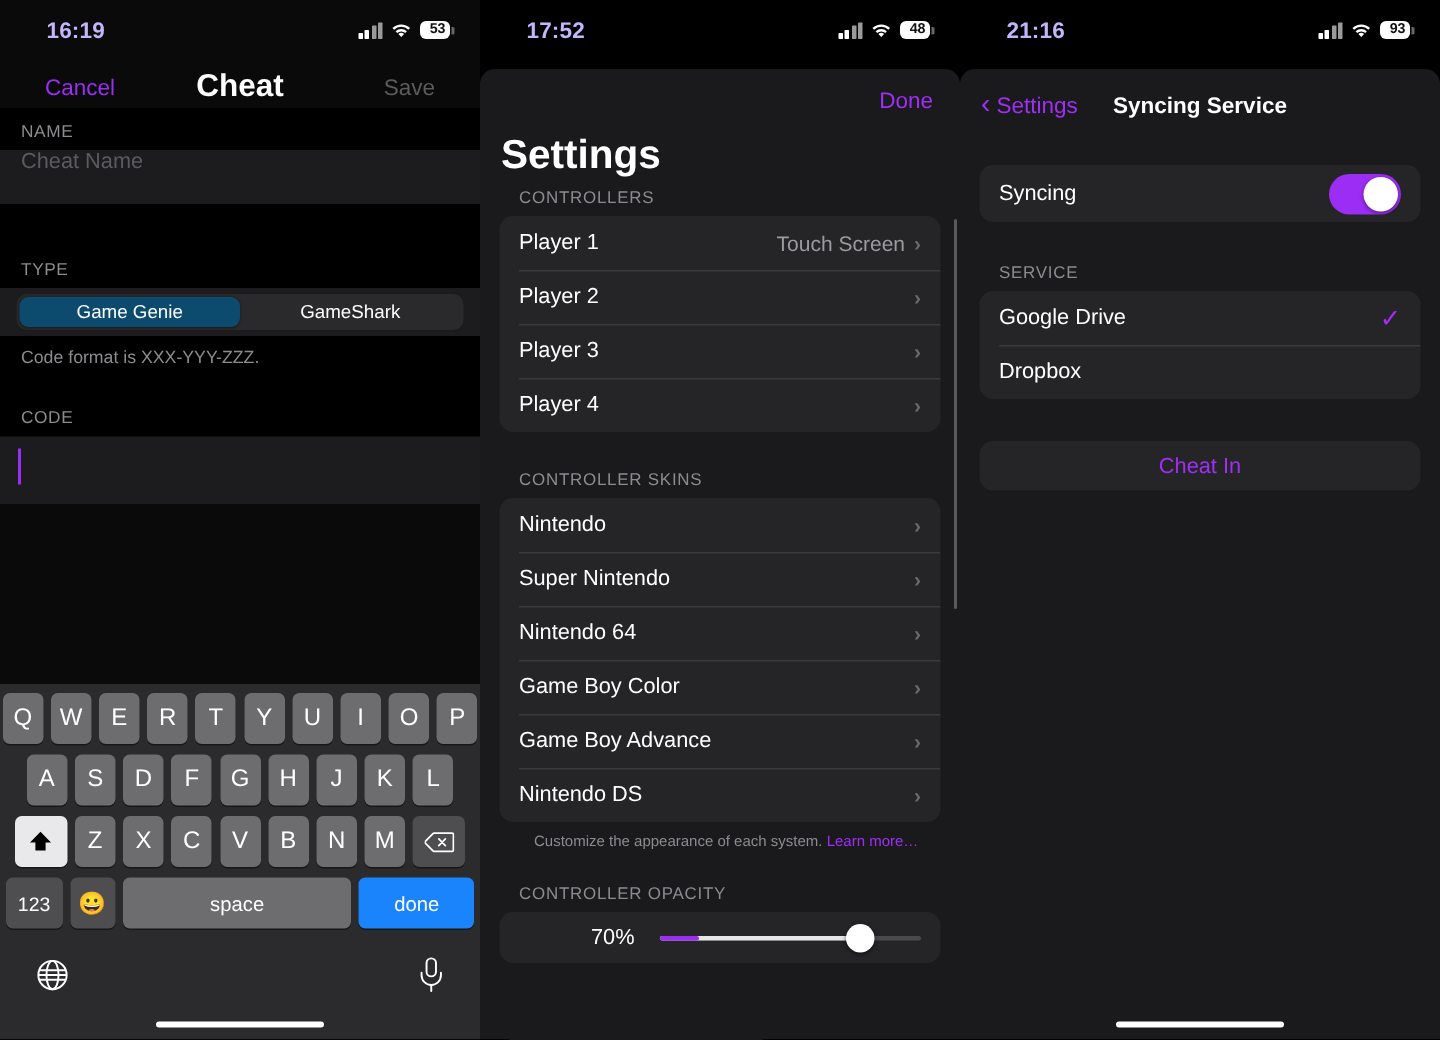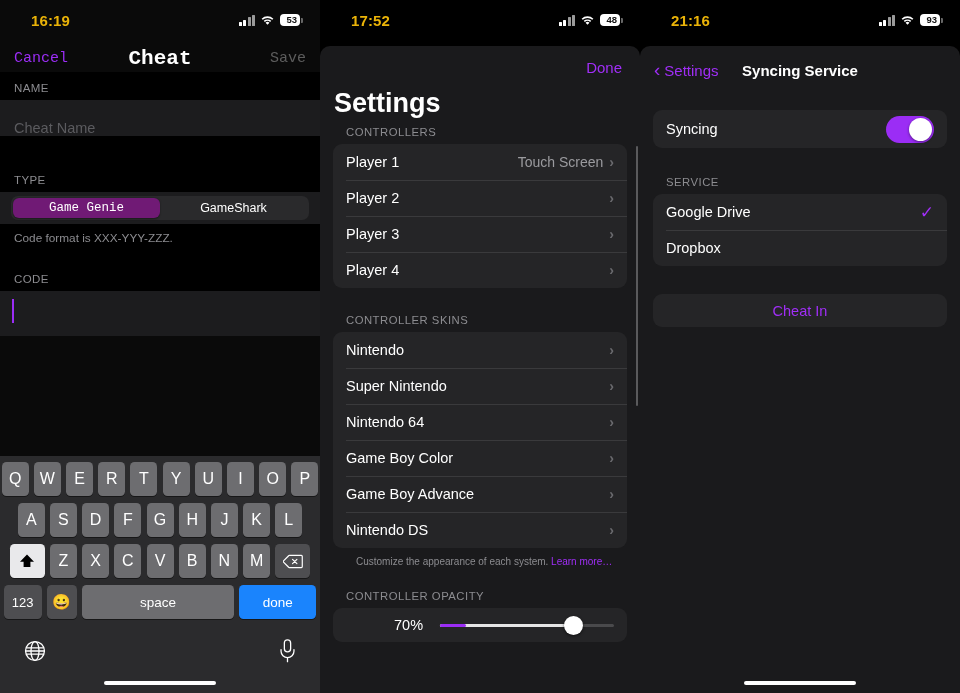--- a/index.html
+++ b/index.html
@@ -9,21 +9,21 @@
     font-family:"Liberation Sans", sans-serif;
     -webkit-font-smoothing:antialiased;
   }
   .screens { display:flex; width:960px; height:693px; }
   .panel { width:320px; height:693px; position:relative; overflow:hidden; background:#000; }
 
   
   .statusbar { height:44px; position:relative; }
   .sb-time {
     position:absolute; left:31px; top:12px;
-    color:#eab308; font-size:15px; font-weight:bold; letter-spacing:0.1px;
+    color:#c4b5fd; font-size:15px; font-weight:bold; letter-spacing:0.1px;
   }
   .sb-right { position:absolute; right:20px; top:14px; display:flex; align-items:center; gap:5px; }
   .sig { display:flex; align-items:flex-end; gap:1.5px; height:11px; }
   .sig i { display:block; width:3px; background:#fff; border-radius:0.5px; }
   .sig i:nth-child(1){ height:4px; background:#fff; }
   .sig i:nth-child(2){ height:6px; background:#fff; }
   .sig i:nth-child(3){ height:9px; background:#9a9a9a; }
   .sig i:nth-child(4){ height:11px; background:#9a9a9a; }
   .wifi { width:15px; height:11px; position:relative; }
   .wifi svg { display:block; }
@@ -34,50 +34,50 @@
   }
   .batt::after{
     content:""; position:absolute; right:-3px; top:4px; width:2px; height:5px;
     background:#666; border-radius:0 1px 1px 0;
   }
 
   
   .p1 { background:#0a0a0a; }
   .navbar1 {
     height:28px; position:relative; display:flex; align-items:center;
-    justify-content:space-between; padding:0 14px; background:#0a0a0a;font-family:Liberation Mono, monospace;
+    justify-content:space-between; padding:0 30px; background:#0a0a0a;
   }
   .nav-cancel { color:#9b2df5; font-size:15px; }
   .nav-title { color:#fff; font-size:21px; font-weight:bold; position:absolute;
                left:0; right:0; text-align:center; pointer-events:none; }
   .nav-save { color:#5c5c5c; font-size:15px; z-index:2; }
 
   .form { background:#000; }
   .grp-header {
     color:#8c8c90; font-size:11.5px; letter-spacing:0.4px;
     padding:0 14px; height:28px; display:flex; align-items:flex-end; padding-bottom:6px;
   }
   .cell {
-    background:#1c1c1e; height:36px; display:flex; align-items:flex-end;
+    background:#1c1c1e; height:36px; display:flex; align-items:flex-start;
     padding:0 14px; color:#fff; font-size:14.5px;
   }
   .cell .ph { color:#5b5b5f; font-size:14.5px; }
   .gap { height:28px; background:#000; }
   .gap-sm { height:18px; background:#000; }
 
   .seg-wrap { background:#1c1c1e; padding:4px 11px; height:32px; display:flex; align-items:center;}
   .segmented {
     background:#2a2a2c; border-radius:7px; height:24px; width:100%;
     display:flex; padding:2px; position:relative;
   }
   .seg {
     flex:1; display:flex; align-items:center; justify-content:center;
     font-size:12.5px; color:#fff; border-radius:6px;
   }
-  .seg.active { background:#701a75; box-shadow:0 0.5px 2px rgba(0,0,0,.4);font-family:Liberation Mono, monospace; }
+  .seg.active { background:#0c4a6e; box-shadow:0 0.5px 2px rgba(0,0,0,.4); }
   .hint { color:#8c8c90; font-size:11.8px; padding:7px 14px 0 14px; background:#000; }
 
   .code-cell { background:#1c1c1e; height:45px; position:relative; }
   .caret {
     position:absolute; left:12px; top:8px; width:2px; height:24px;
     background:#9b2df5;
   }
 
   
   .keyboard {

